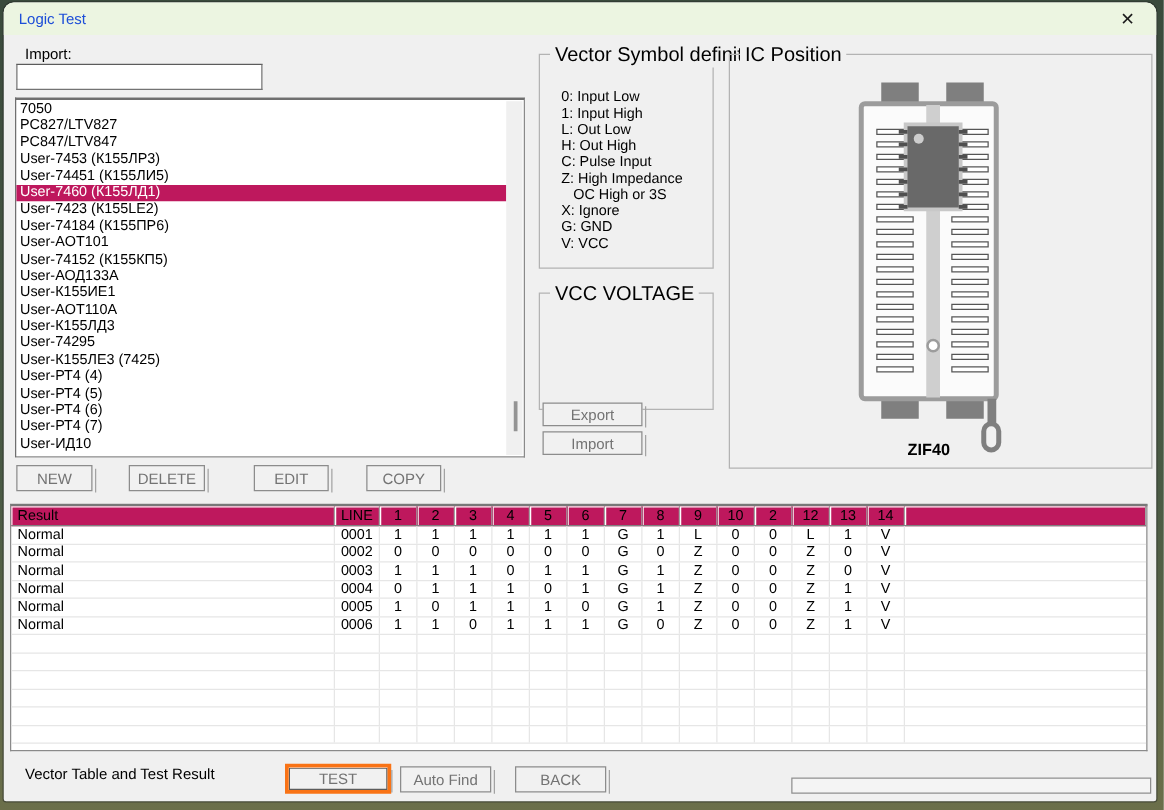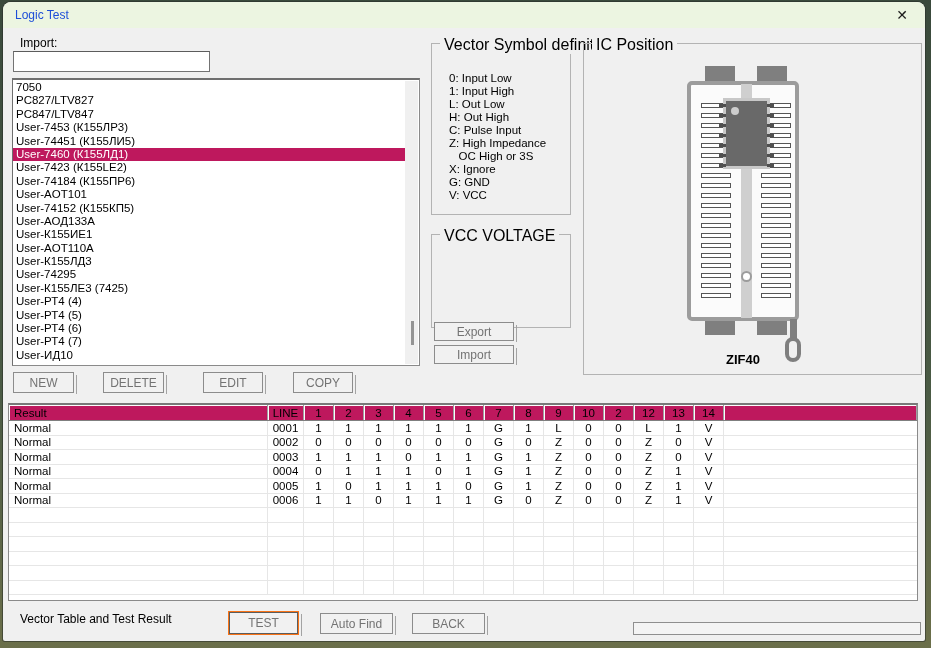--- a/index.html
+++ b/index.html
@@ -78,21 +78,21 @@
   .trow.header{height:16px;background:#be185d;border-bottom:1px solid #7f7f7f}
   .tcell{display:flex;align-items:center;justify-content:center;box-sizing:border-box;
          border-right:1px solid #e6e6e6;flex:none;font-size:11.5px;overflow:hidden;white-space:nowrap}
   .trow.header .tcell{border-right:1px solid #a0a0a0;box-shadow:inset 1px 1px 0 #fdfdfd}
   .c-result{width:259px;justify-content:flex-start;padding-left:5px}
   .c-line{width:36px}
   .c-pin{width:30px}
   .c-fill{flex:1 1 auto;border-right:none}
 
   .bottom-label{position:absolute;left:17px;top:610px;font-size:12px}
-  #btn-test{left:225px;top:609px;width:71px;height:24px;border:1px solid #f97316;box-shadow:inset 0 0 0 1px #5c5c5c}
+  #btn-test{left:225px;top:609px;width:85px;height:24px;border:3px solid #f97316;box-shadow:inset 0 0 0 1px #5c5c5c}
   #btn-autofind{left:317px;top:611px;width:73px;height:21px}
   #btn-back{left:409px;top:611px;width:73px;height:21px}
   .progress{position:absolute;left:630px;top:620px;width:288px;height:13px;background:#f4f4f4;
             border:1px solid #8f8f8f;box-sizing:border-box}
 </style>
 </head>
 <body>
 
 <div class="dialog">
 

